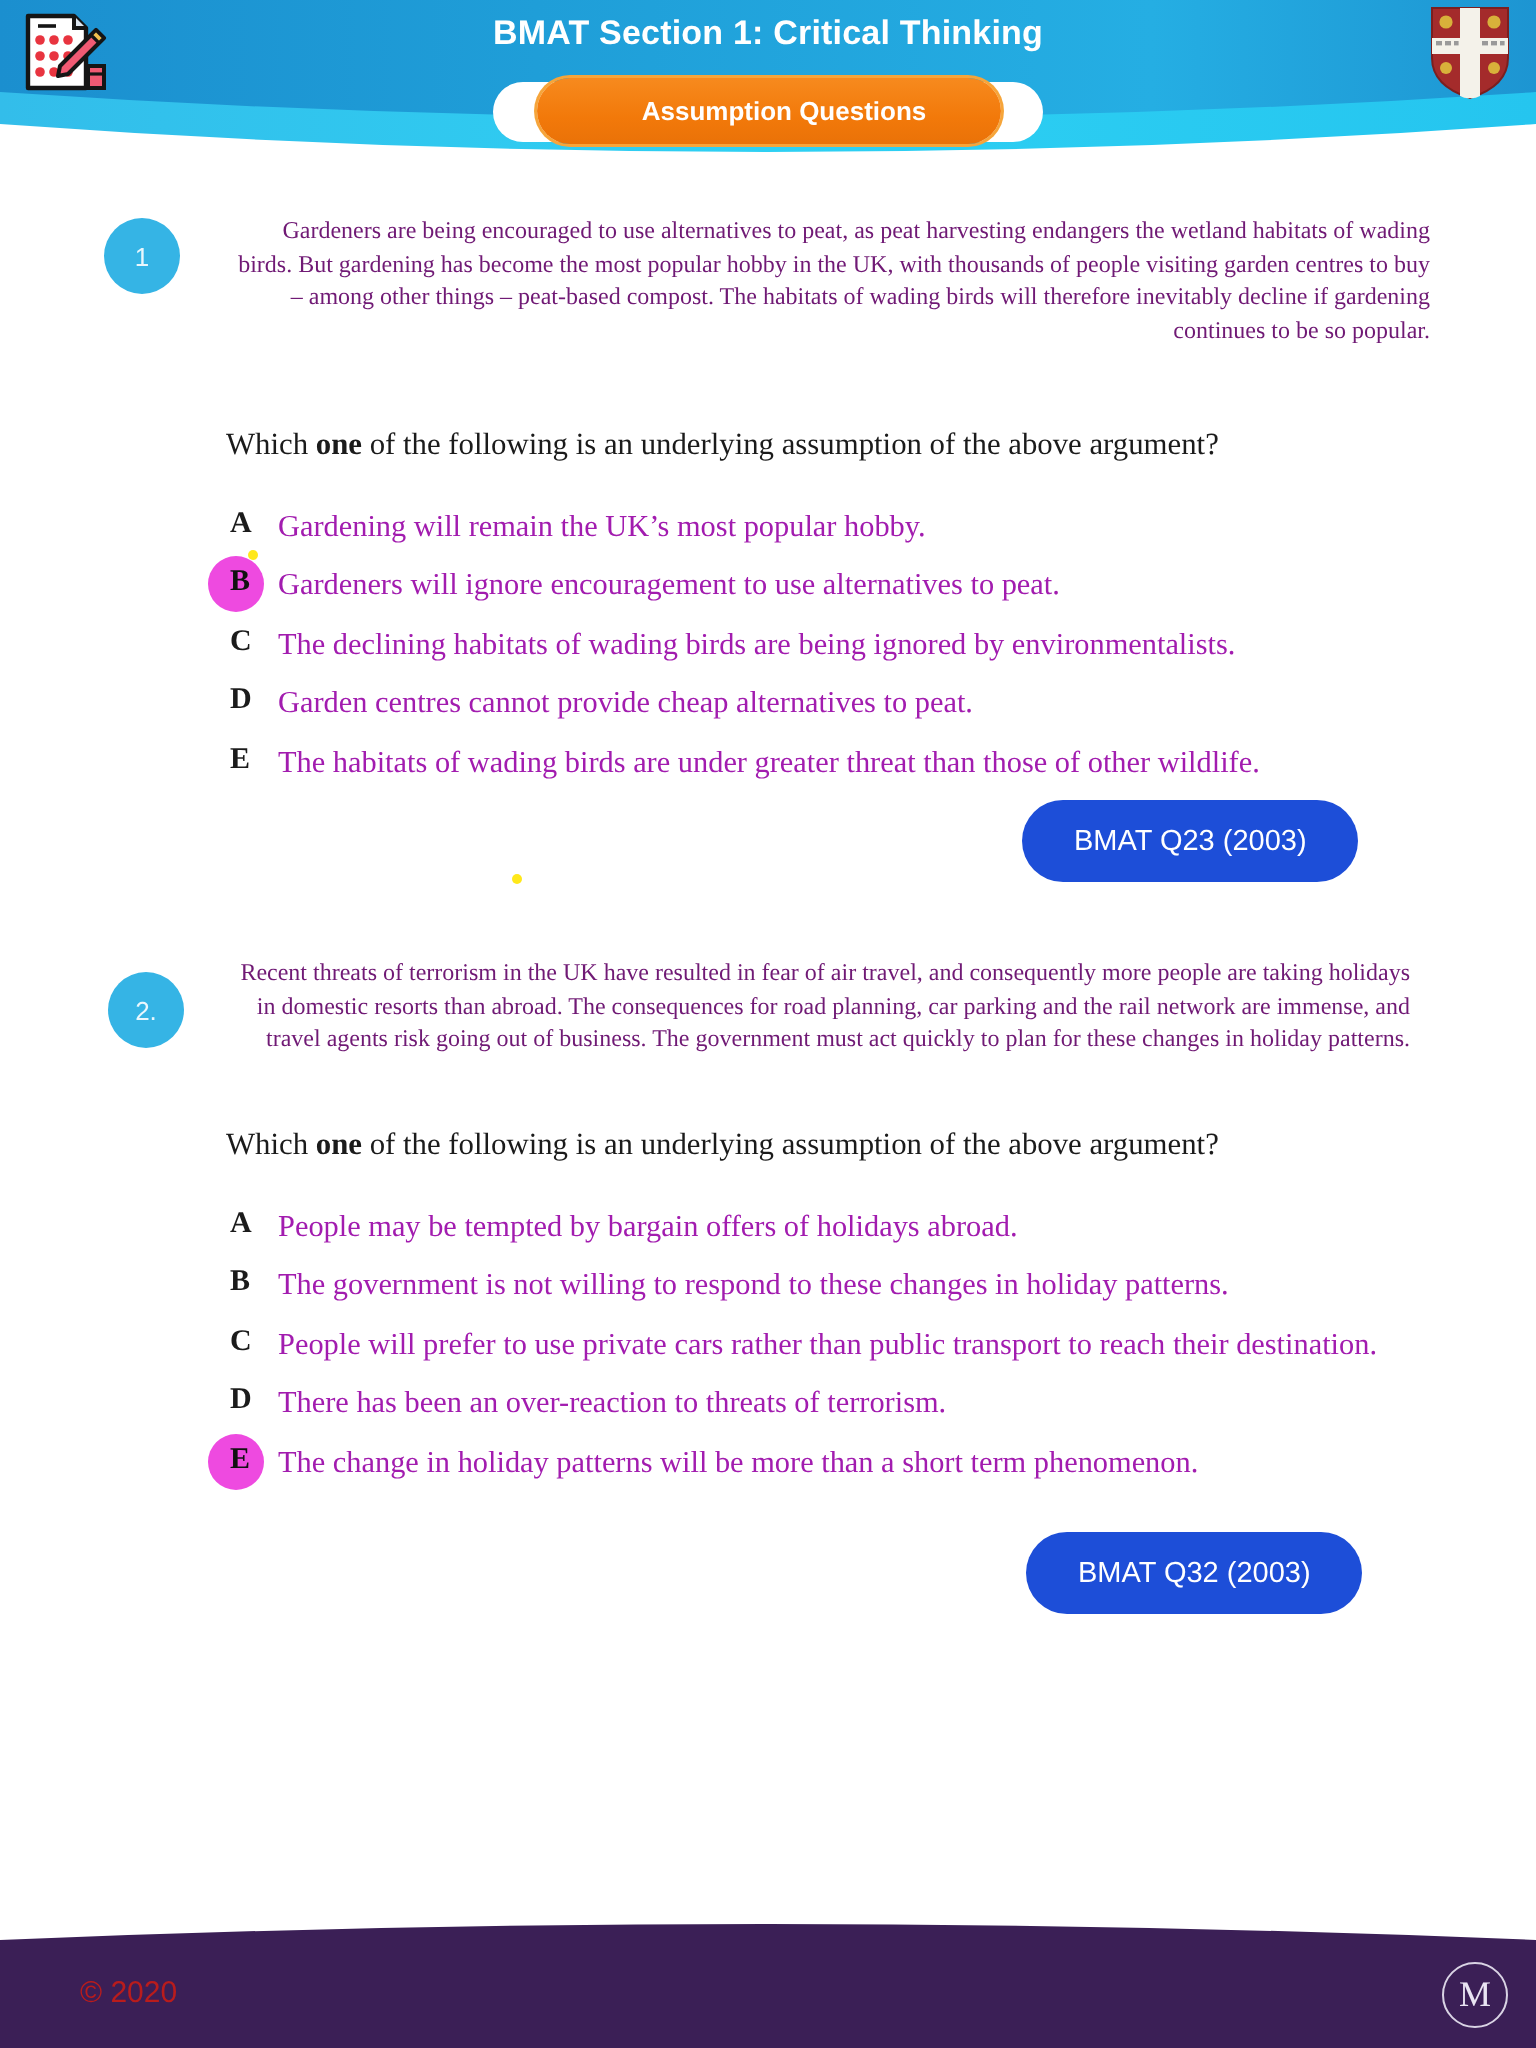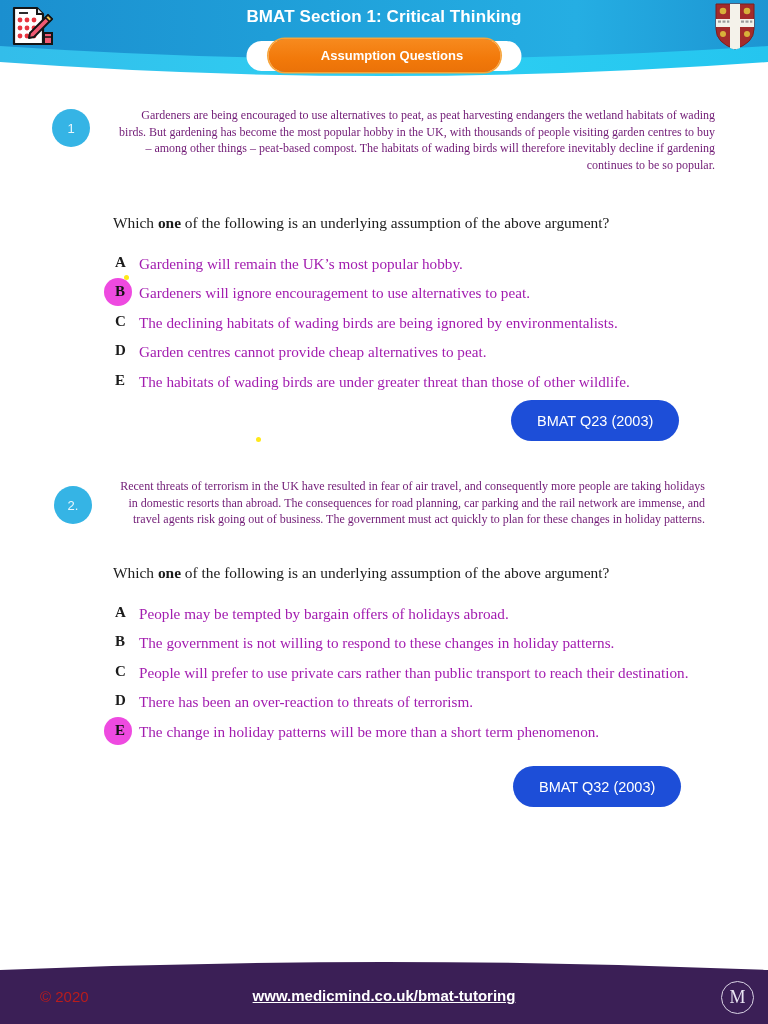--- a/index.html
+++ b/index.html
@@ -363,17 +363,16 @@
       <div class="ans-badge" style="left:513px; top:680px;">BMAT Q32 (2003)</div>
     </div>
 
   </div>
 
   <div id="footer">
     <svg width="768" height="72" viewBox="0 0 768 72" style="position:absolute;top:0;left:0;">
       <path d="M0,18 Q384,2 768,18 L768,72 L0,72 Z" fill="#3b1f56"></path>
     </svg>
     <div class="ftr-copy">© 2020</div>
-    <a class="ftr-url" href="#">www.medicmind.co.uk/bmat-tutoring</a>
     <div class="mm-logo">M</div>
   </div>
 
 </div>
 
 </body></html>

